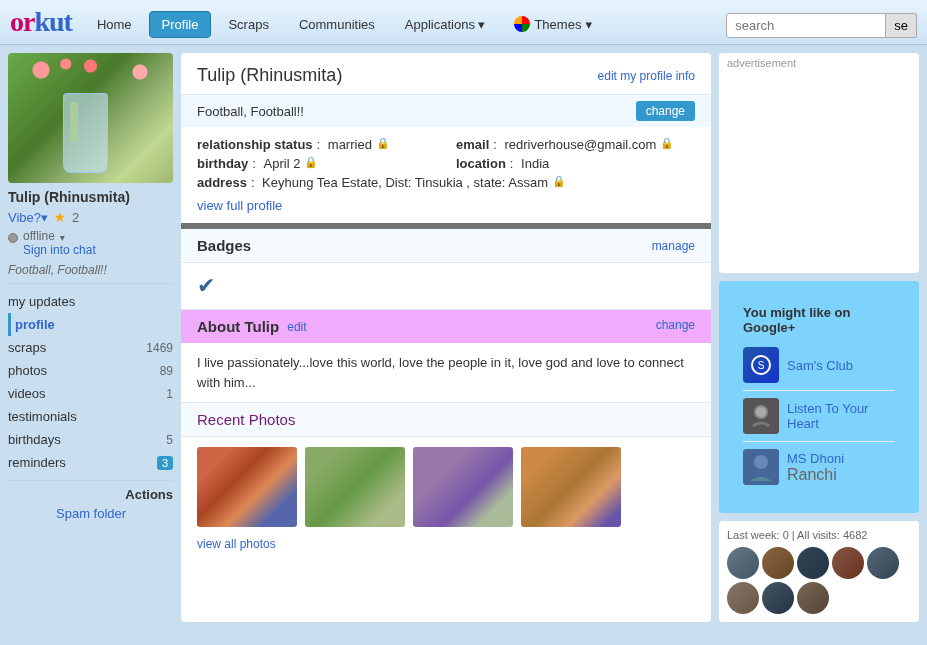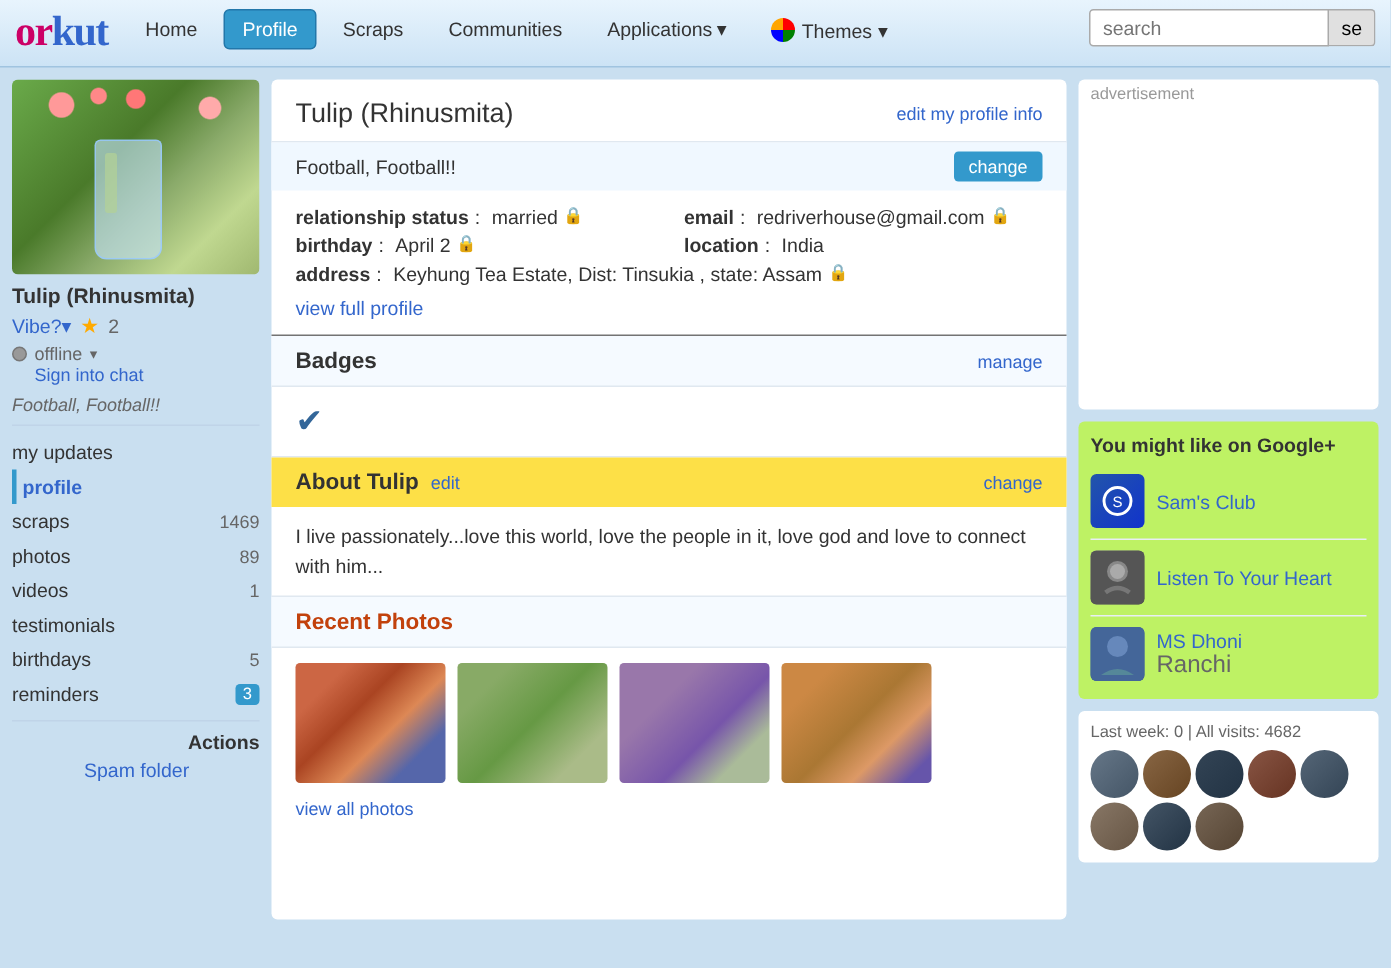--- a/index.html
+++ b/index.html
@@ -3,21 +3,21 @@
   <meta charset="utf-8">
   <style>
     * { margin: 0; padding: 0; box-sizing: border-box; }
     body { font-family: Arial, sans-serif; font-size: 13px; background: #c9dff0; width: 927px; min-height: 645px; }
 
     
     #topnav {
       background: linear-gradient(to bottom, #e8f4fd, #cce3f5);
       border-bottom: 1px solid #a0c4e0;
       display: flex;
-      align-items: flex-start;
+      align-items: flex-end;
       padding: 6px 10px;
       gap: 4px;
     }
     .orkut-logo {
       font-size: 28px;
       font-weight: bold;
       color: #cc0066;
       font-family: Georgia, serif;
       margin-right: 8px;
       letter-spacing: -1px;
@@ -134,21 +134,21 @@
       margin-top: 6px;
     }
     .vibe-row {
       display: flex; align-items: center; gap: 6px;
       margin-top: 4px;
     }
     .vibe-link { color: #3366cc; cursor: pointer; font-size: 13px; }
     .star-icon { color: #ffaa00; font-size: 14px; }
     .vibe-count { color: #666; font-size: 13px; }
     .online-row {
-      display: flex; align-items: center; gap: 5px;
+      display: flex; align-items: flex-end; gap: 5px;
       margin-top: 4px;
     }
     .offline-dot {
       width: 10px; height: 10px; border-radius: 50%;
       background: #999; border: 1px solid #777;
     }
     .offline-text { color: #666; font-size: 12px; }
     .dropdown-arrow { color: #666; font-size: 10px; cursor: pointer; }
     .sign-in-link { color: #3366cc; font-size: 12px; cursor: pointer; display: block; margin-left: 15px; }
     .sidebar-status { color: #666; font-size: 12px; margin-top: 6px; font-style: italic; }
@@ -199,21 +199,21 @@
       background: #3399cc;
       color: white;
       border: none;
       border-radius: 3px;
       padding: 3px 10px;
       cursor: pointer;
       font-size: 12px;
     }
     .profile-info {
       padding: 10px 16px;
-      border-bottom: 1px solid #737373;
+      border-bottom: 6px solid #737373;
     }
     .info-grid {
       display: grid;
       grid-template-columns: 1fr 1fr;
       gap: 4px 20px;
     }
     .info-row { display: flex; align-items: flex-start; gap: 4px; font-size: 13px; color: #333; }
     .info-label { font-weight: bold; }
     .info-value { color: #333; }
     .lock-icon { color: #666; font-size: 11px; }
@@ -232,37 +232,37 @@
       padding: 10px 16px;
       border-bottom: 1px solid #e0e8f0;
     }
     .checkmark { font-size: 22px; color: #336699; }
 
     .about-section {
       padding: 0;
       border-bottom: 1px solid #e0e8f0;
     }
     .about-header {
-      display: flex; align-items: center; justify-content: space-between;
+      display: flex; justify-content: space-between;
       padding: 8px 16px;
-      background: #fde047;
+      background: #f0abfc;
     }
     .about-title-row { display: flex; align-items: center; gap: 8px; }
     .about-title { font-size: 15px; font-weight: bold; color: #333; }
     .edit-small { color: #3366cc; font-size: 12px; cursor: pointer; }
     .about-text { padding: 10px 16px; color: #333; font-size: 13px; line-height: 1.5; }
 
     .photos-section { padding: 0; }
     .photos-header {
       display: flex; align-items: center; justify-content: space-between;
       padding: 8px 16px;
       background: #f5faff;
       border-bottom: 1px solid #e0e8f0;
     }
-    .photos-title { font-size: 15px; font-weight: bold; color: #c2410c; }
+    .photos-title { font-size: 15px; font-weight: normal; color: #701a75; }
     .photos-grid {
       display: flex; gap: 8px;
       padding: 10px 16px;
     }
     .photo-thumb {
       width: 100px; height: 80px;
       border-radius: 3px;
       overflow: hidden;
       background: #aaa;
     }
@@ -280,23 +280,23 @@
     .ad-box {
       background: white;
       border-radius: 4px;
       padding: 4px 8px;
       margin-bottom: 8px;
       min-height: 220px;
     }
     .ad-label { color: #999; font-size: 11px; margin-bottom: 4px; }
 
     .google-plus-box {
-      background: #bef264;
+      background: #7dd3fc;
       border-radius: 4px;
-      padding: 8px;
+      padding: 24px;
       margin-bottom: 8px;
     }
     .gplus-title { font-size: 13px; font-weight: bold; color: #333; margin-bottom: 8px; }
     .gplus-item {
       display: flex; align-items: center; gap: 8px;
       padding: 4px 0;
       cursor: pointer;
     }
     .gplus-avatar {
       width: 36px; height: 36px; border-radius: 4px;

